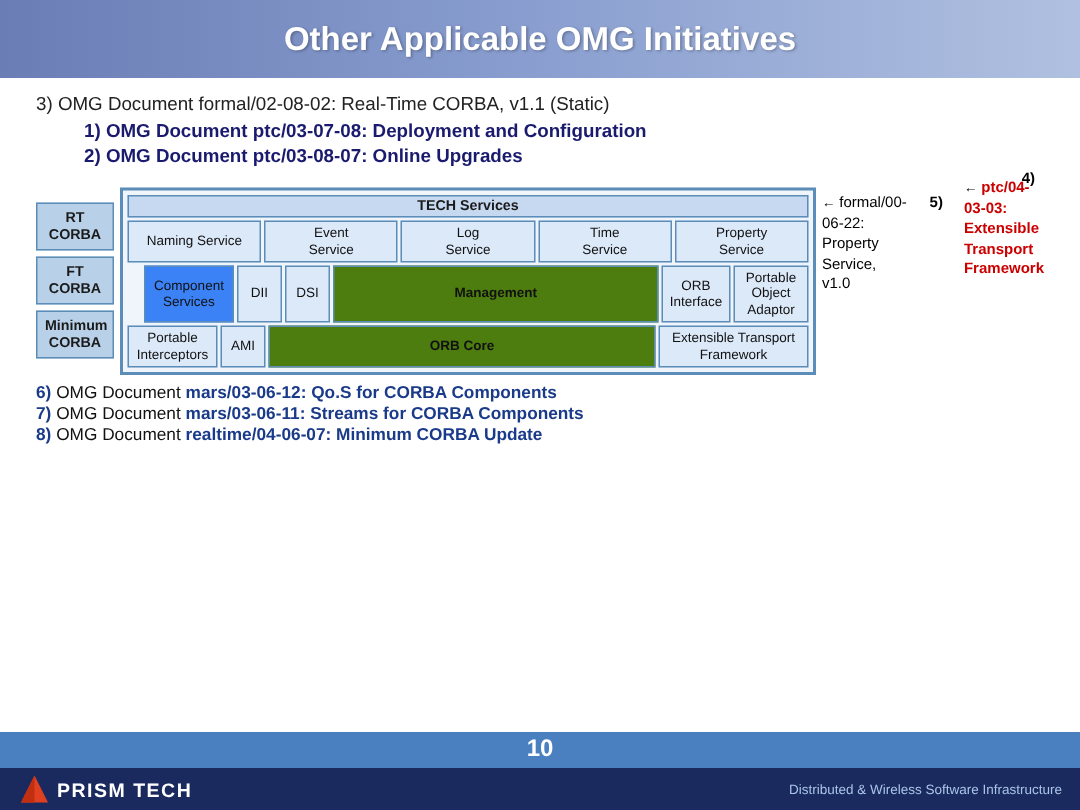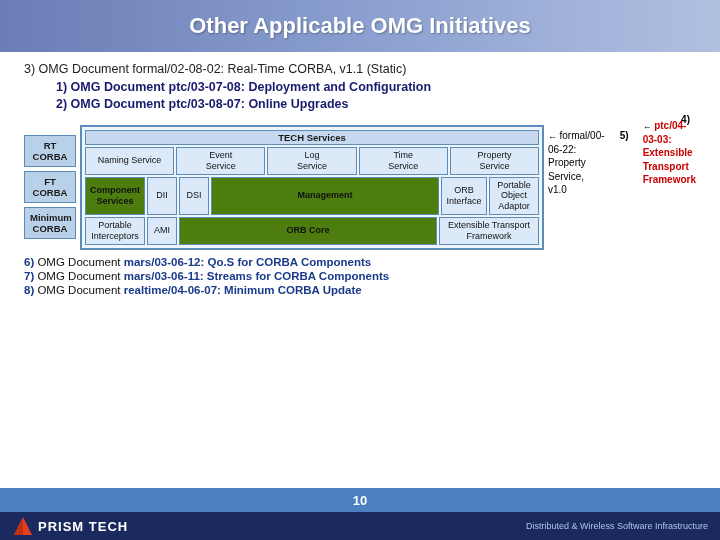--- a/index.html
+++ b/index.html
@@ -83,21 +83,21 @@
     
     .footer {
       background: #4a7fc0;
       height: 24px;
       display: flex;
       align-items: center;
       justify-content: center;
     }
     .footer-page {
       color: #fff;
-      font-size: 13px;
+      font-size: 16px;
       font-weight: bold;
     }
 
     
     .brand-bar {
       background: #1a2a5e;
       height: 28px;
       display: flex;
       align-items: center;
       justify-content: space-between;
@@ -175,21 +175,21 @@
       text-align: center;
       display: flex;
       align-items: center;
       justify-content: center;
       padding: 2px 3px;
       line-height: 1.2;
       color: #111;
     }
     .cell-blue { background: #4d7c0f; font-weight: bold; }
     .cell-light { background: #dce9f9; }
-    .cell-mid { background: #4d7c0f; font-weight: bold; }
+    .cell-mid { background: #3b82f6; font-weight: normal; margin-left: 11px; }
   </style>
 </head>
 <body>
 
 <div style="display:flex;flex-direction:column;height:540px;">
 
   <div class="header">
     <h1>Other Applicable OMG Initiatives</h1>
   </div>
 

